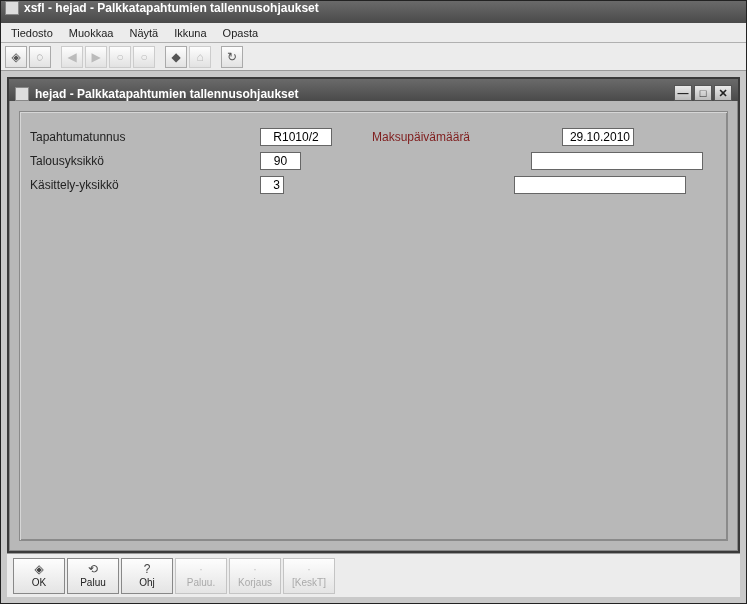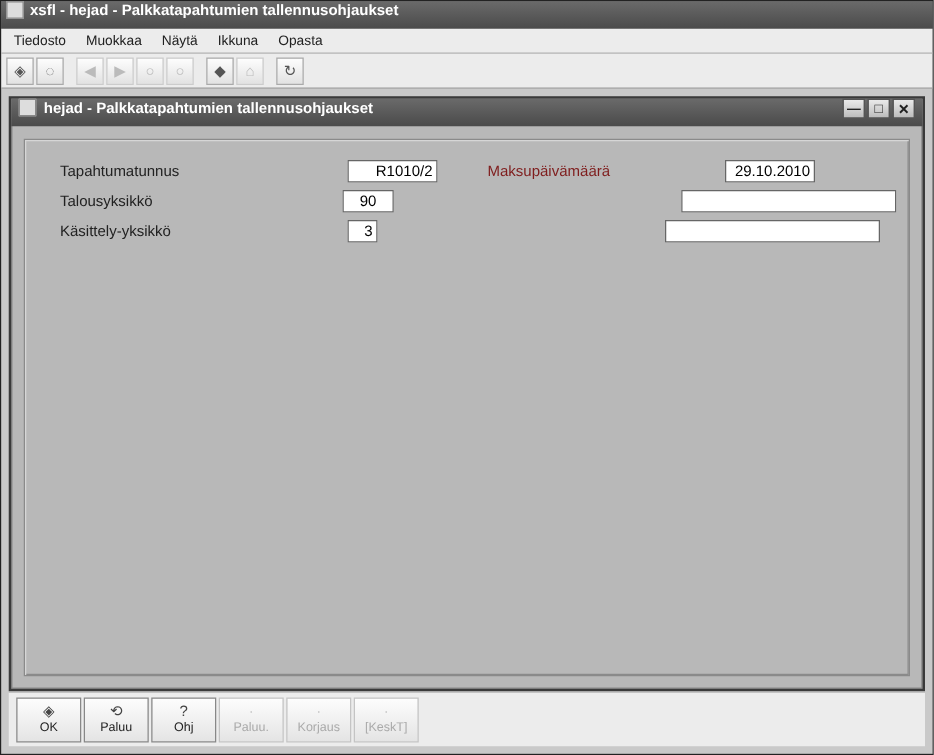--- a/index.html
+++ b/index.html
@@ -80,21 +80,21 @@
     border: 2px solid #3a3a3a;
     background: #b8b8b8;
     box-shadow: 0 0 0 1px #888 inset;
   }
   .inner-titlebar {
     height: 22px;
     background: linear-gradient(#6a6a6a,#4a4a4a);
     color: #fff;
     font-weight: bold;
     display: flex;
-    align-items: flex-start;
+    align-items: flex-end;
     padding: 0 6px;
     font-size: 12px;
   }
   .inner-titlebar .spacer { flex: 1; }
   .winbtn {
     width: 18px; height: 16px;
     margin-left: 2px;
     background: linear-gradient(#eaeaea,#bcbcbc);
     border: 1px solid #555;
     display: flex; align-items: center; justify-content: center;
@@ -108,33 +108,32 @@
     background: #b8b8b8;
     box-shadow: inset 1px 1px 0 #d6d6d6, inset -1px -1px 0 #8a8a8a;
     padding: 14px 10px;
     position: relative;
   }
   .form-row {
     display: flex;
     align-items: center;
     height: 22px;
     margin-bottom: 2px;
-    margin-left: 18px;
   }
   .lbl-left { width: 230px; color: #222; font-size: 12px; }
   .lbl-right { width: 190px; color: #7f1d1d; font-size: 12px; }
   input.fld {
     height: 18px;
     border: 1px solid #666;
     background: #fff;
     font-family: inherit;
     font-size: 12px;
     padding: 1px 3px;
   }
-  .fld-wide { width: 72px; text-align: right; }
+  .fld-wide { width: 72px; text-align: center; }
   .fld-num { width: 41px; text-align: center; }
   .fld-num2 { width: 24px; text-align: right; }
   .fld-date { width: 72px; text-align: right; }
   .fld-long { width: 172px; }
   .right-col { margin-left: 40px; display: flex; align-items: center; }
   .button-bar {
     height: 44px;
     background: #ececec;
     border-top: 1px solid #999;
     display: flex;

